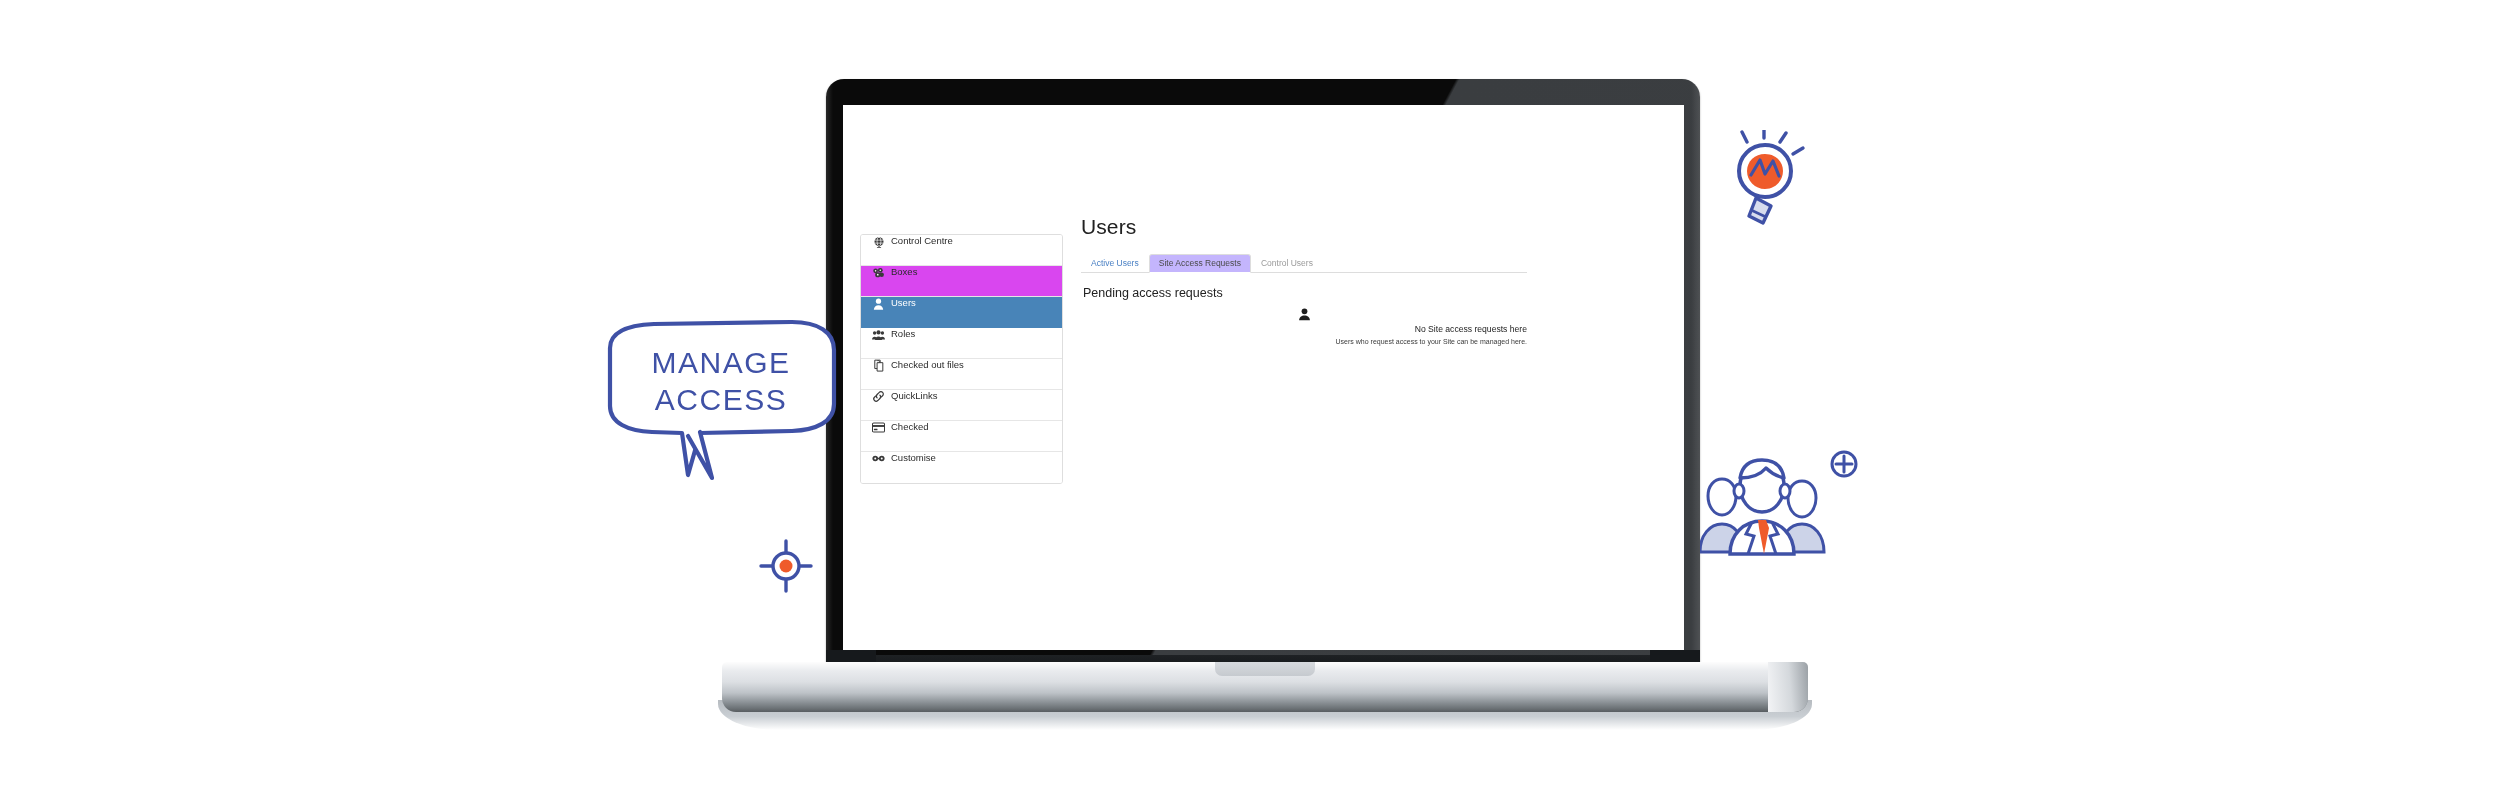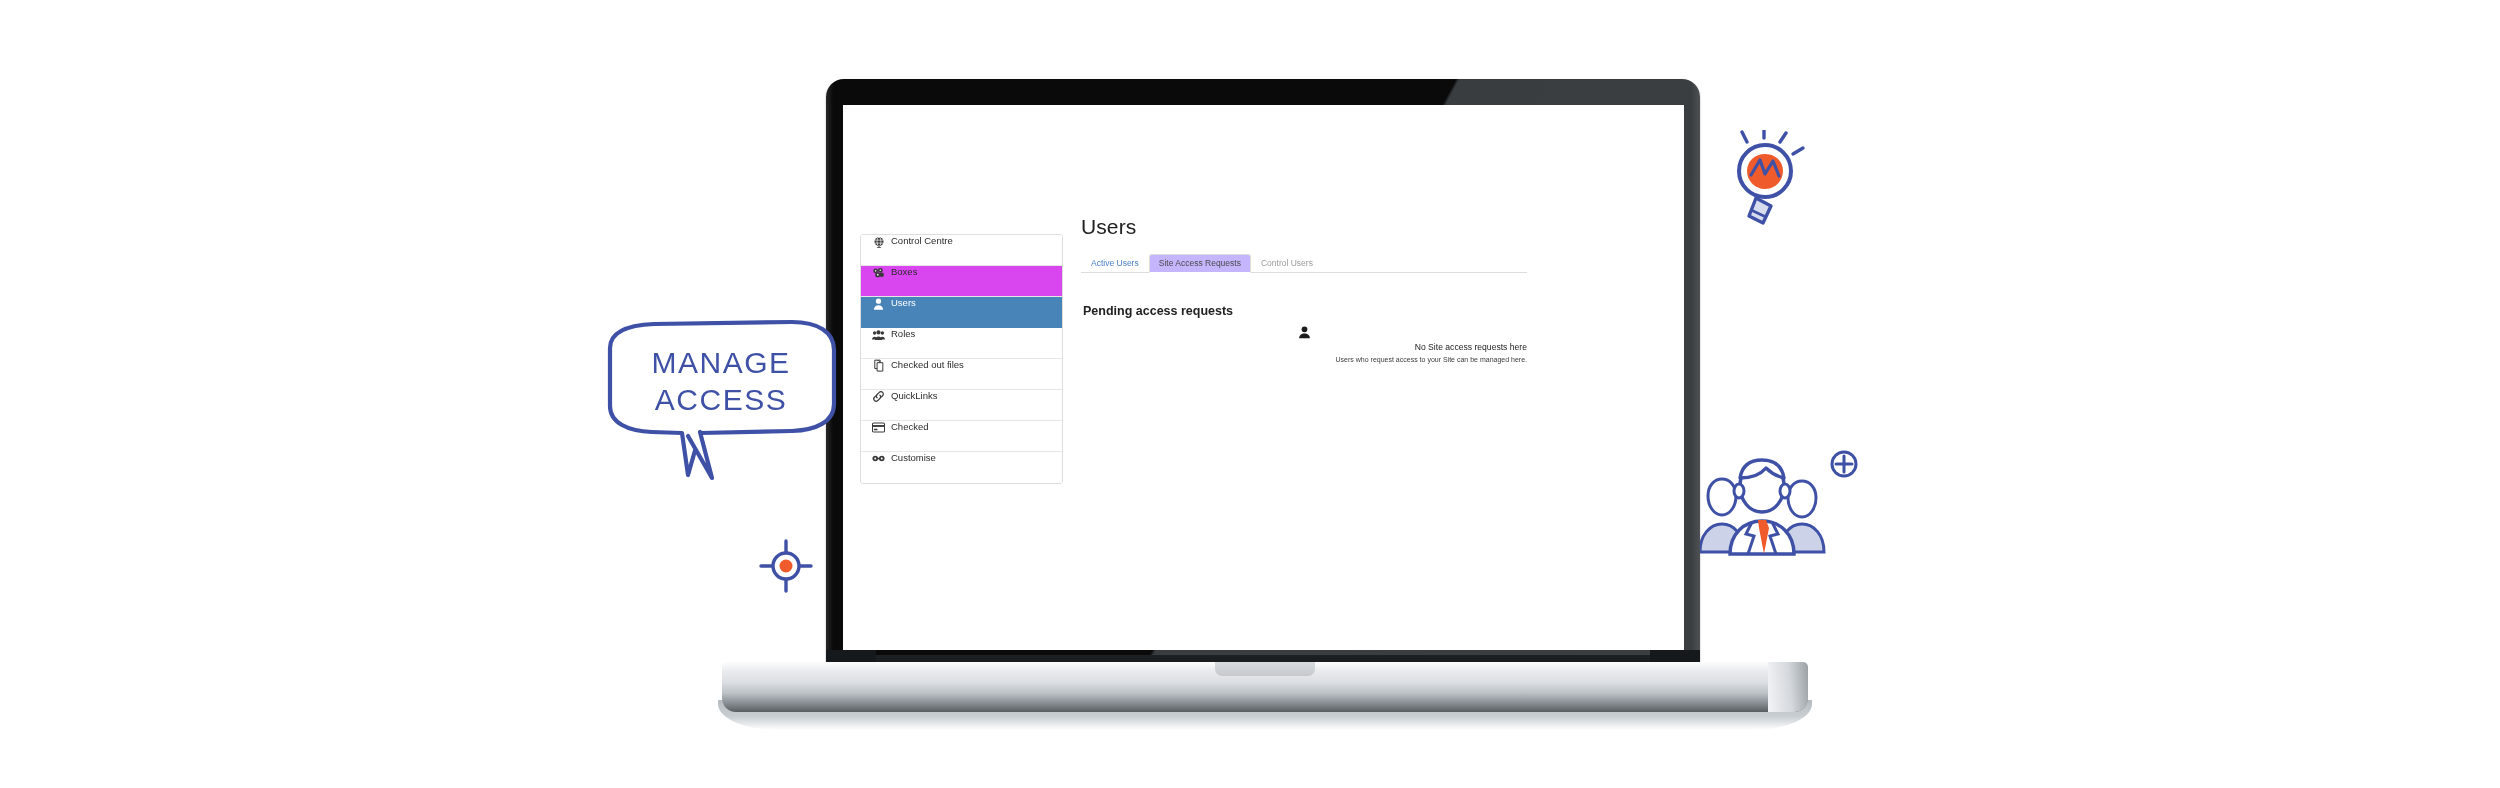--- a/index.html
+++ b/index.html
@@ -197,22 +197,22 @@
   .tab.link { color: #4a80c4; }
   .tab.active {
     color: #4a4a4a;
     background: #c4b5fd;
     border-color: #dddddd;
     border-bottom-color: #ffffff;
   }
   .section-title {
     font-size: 12.5px;
     color: #222;
-    font-weight: 700;
-    margin: 31px 0 0 2px;
+    font-weight: 400;
+    margin: 13px 0 0 2px;
   }
   .empty-state {
     margin-top: 7px;
     text-align: right;
   }
   .empty-icon {
     display: block;
     margin: 0 auto 4px auto;
     width: 13px;
     height: 13px;

